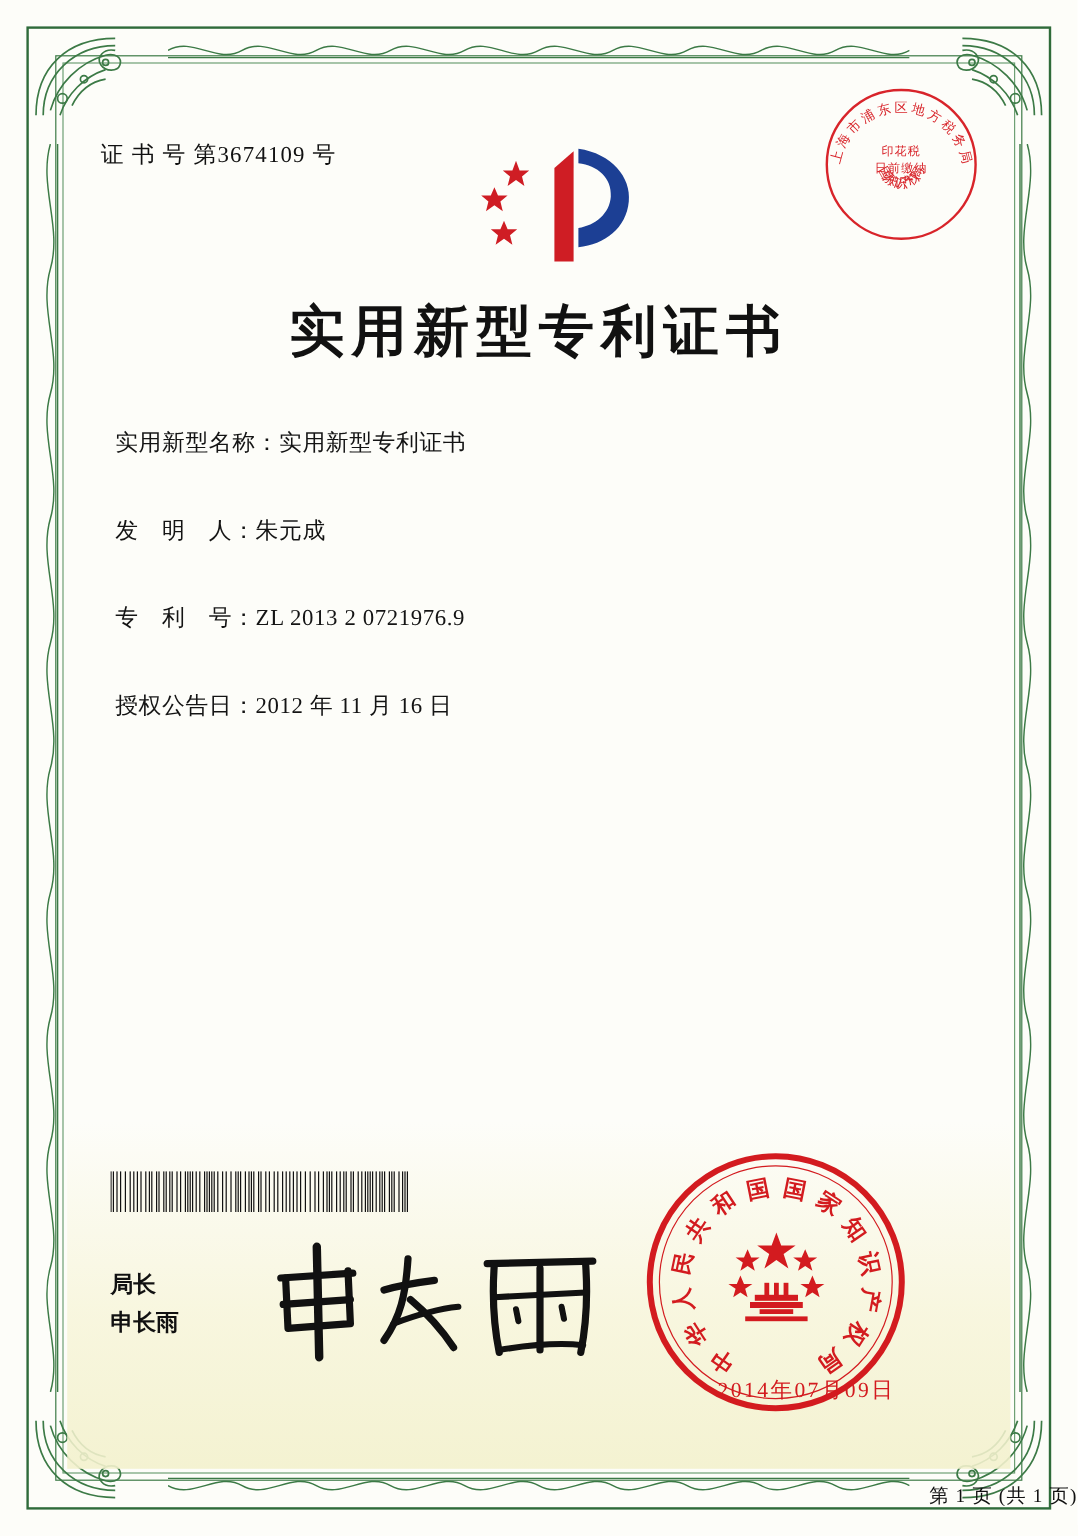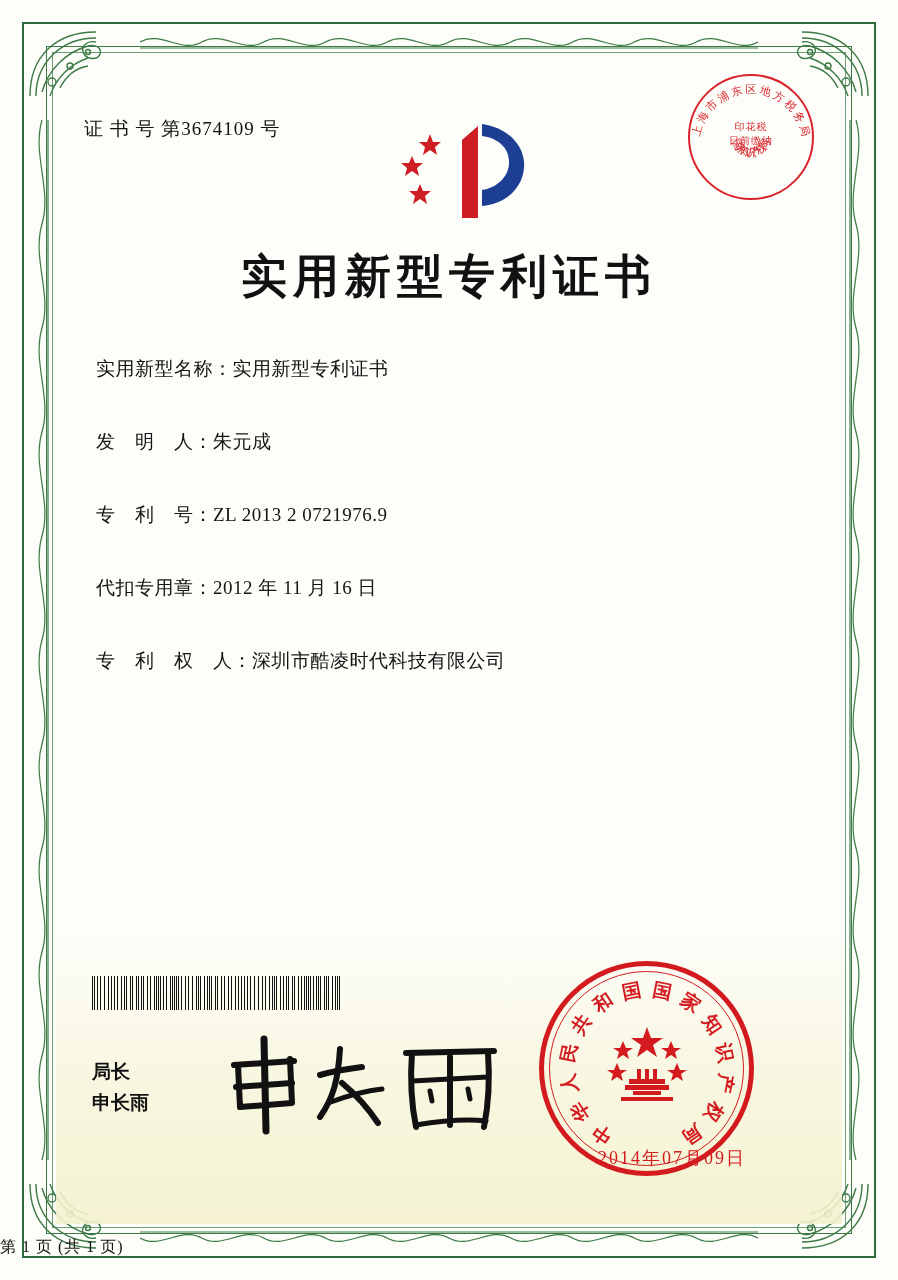--- a/index.html
+++ b/index.html
@@ -269,21 +269,21 @@
     color: #d31b1f;
     font-size: 18px;
     letter-spacing: 2px;
     white-space: nowrap;
   }
 
   .footer {
     position: absolute;
     left: 0; right: 0;
     bottom: 22px;
-    text-align: left;
+    text-align: right;
     font-size: 16px;
     color: #111;
     letter-spacing: 1px;
     font-family: Liberation Serif, serif;
   }
 </style>
 </head>
 <body>
 
 <div class="page">
@@ -438,24 +438,21 @@
       <div class="field">
         <span class="lbl">实用新型名称：</span><span class="val">实用新型专利证书</span>
       </div>
       <div class="field">
         <span class="lbl">发　明　人：</span><span class="val">朱元成</span>
       </div>
       <div class="field">
         <span class="lbl">专　利　号：</span><span class="val">ZL 2013 2 0721976.9</span>
       </div>
       <div class="field">
-        <span class="lbl">代扣专用章：</span><span class="val">2012 年 11 月 16 日</span>
-      </div>
-      <div class="field">
-        <span class="lbl">专　利　权　人：</span><span class="val">深圳市酷凌时代科技有限公司</span>
+        <span class="lbl">授权公告日：</span><span class="val">2012 年 11 月 16 日</span>
       </div>
     </div>
 
     <div class="body-text">
     </div>
 
     <div class="barcode" id="barcode">
         <i style="width: 1px; margin-right: 1px;"></i>
         <i style="width: 1px; margin-right: 2px;"></i>
         <i style="width: 1px; margin-right: 2px;"></i>

